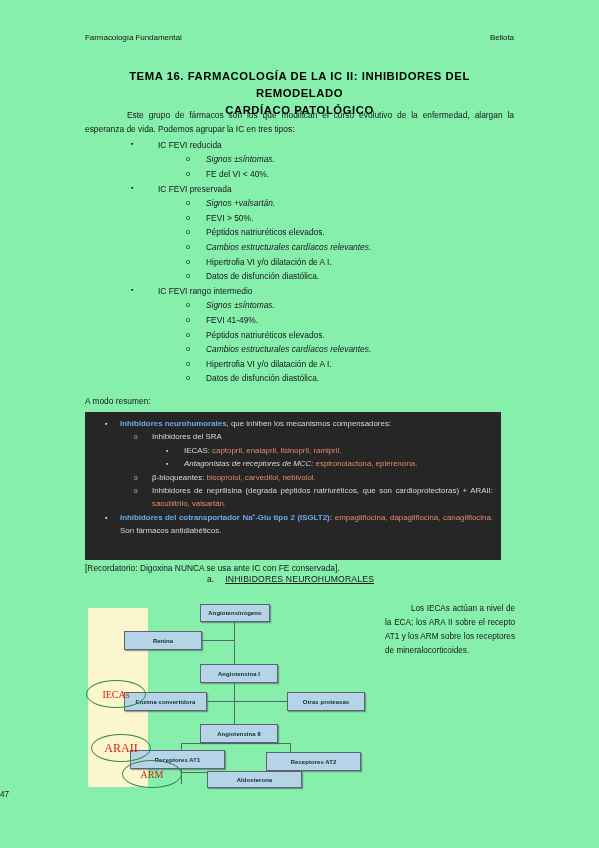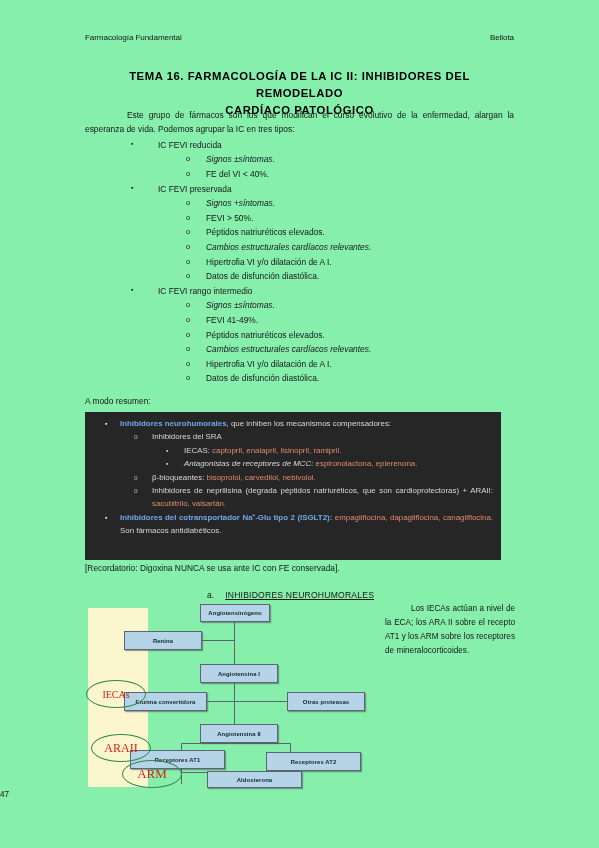--- a/index.html
+++ b/index.html
@@ -140,21 +140,21 @@
     left: 85px;
     top: 563px;
     font-size: 8.4px;
     color: #171717;
   }
 
   
   .diagram-head {
     position: absolute;
     left: 207px;
-    top: 590px;
+    top: 574px;
     font-size: 8.6px;
     color: #171717;
   }
   .diagram-head .letter { margin-right: 11px; }
   .diagram-head .und { text-decoration: underline; letter-spacing: 0.2px; }
 
   .sidetext {
     position: absolute;
     left: 385px;
     top: 602px;
@@ -259,21 +259,21 @@
           </li>
         </ul>
       </li>
 
       <li>
         <span class="b1">▪</span>
         <span>IC FEVI preservada</span>
         <ul class="lvl2">
           <li>
             <span class="b2">o</span>
-            <span class="ital">Signos +síntomas.</span>
+            <span class="ital">Signos +valsartán.</span>
           </li>
           <li>
             <span class="b2">o</span>
             <span>FEVI &gt; 50%.</span>
           </li>
           <li>
             <span class="b2">o</span>
             <span>Péptidos natriuréticos elevados.</span>
           </li>
           <li>
@@ -406,18 +406,18 @@
     <div class="node" style="left:112px; top:64px; width:78px; height:19px;">Angiotensina I</div>
     <div class="node" style="left:36px;  top:92px; width:83px; height:19px;">Enzima convertidora</div>
     <div class="node" style="left:199px; top:92px; width:78px; height:19px;">Otras proteasas</div>
     <div class="node" style="left:112px; top:124px; width:78px; height:19px;">Angiotensina II</div>
     <div class="node" style="left:42px;  top:150px; width:95px; height:19px;">Receptores AT1</div>
     <div class="node" style="left:178px; top:152px; width:95px; height:19px;">Receptores AT2</div>
     <div class="node" style="left:119px; top:171px; width:95px; height:17px;">Aldosterona</div>
 
     <div class="ell" style="left:-2px; top:80px; width:58px; height:26px; font-size:10px;">IECAs</div>
     <div class="ell" style="left:3px;  top:134px; width:58px; height:26px; font-size:12px;">ARAII</div>
-    <div class="ell" style="left:34px; top:160px; width:58px; height:26px; font-size:13px;">ARM</div>
+    <div class="ell" style="left:34px; top:160px; width:58px; height:26px; font-size:10px;">ARM</div>
   </div>
 
   <div class="pagenum">47</div>
 
 </div>
 
 </body></html>

